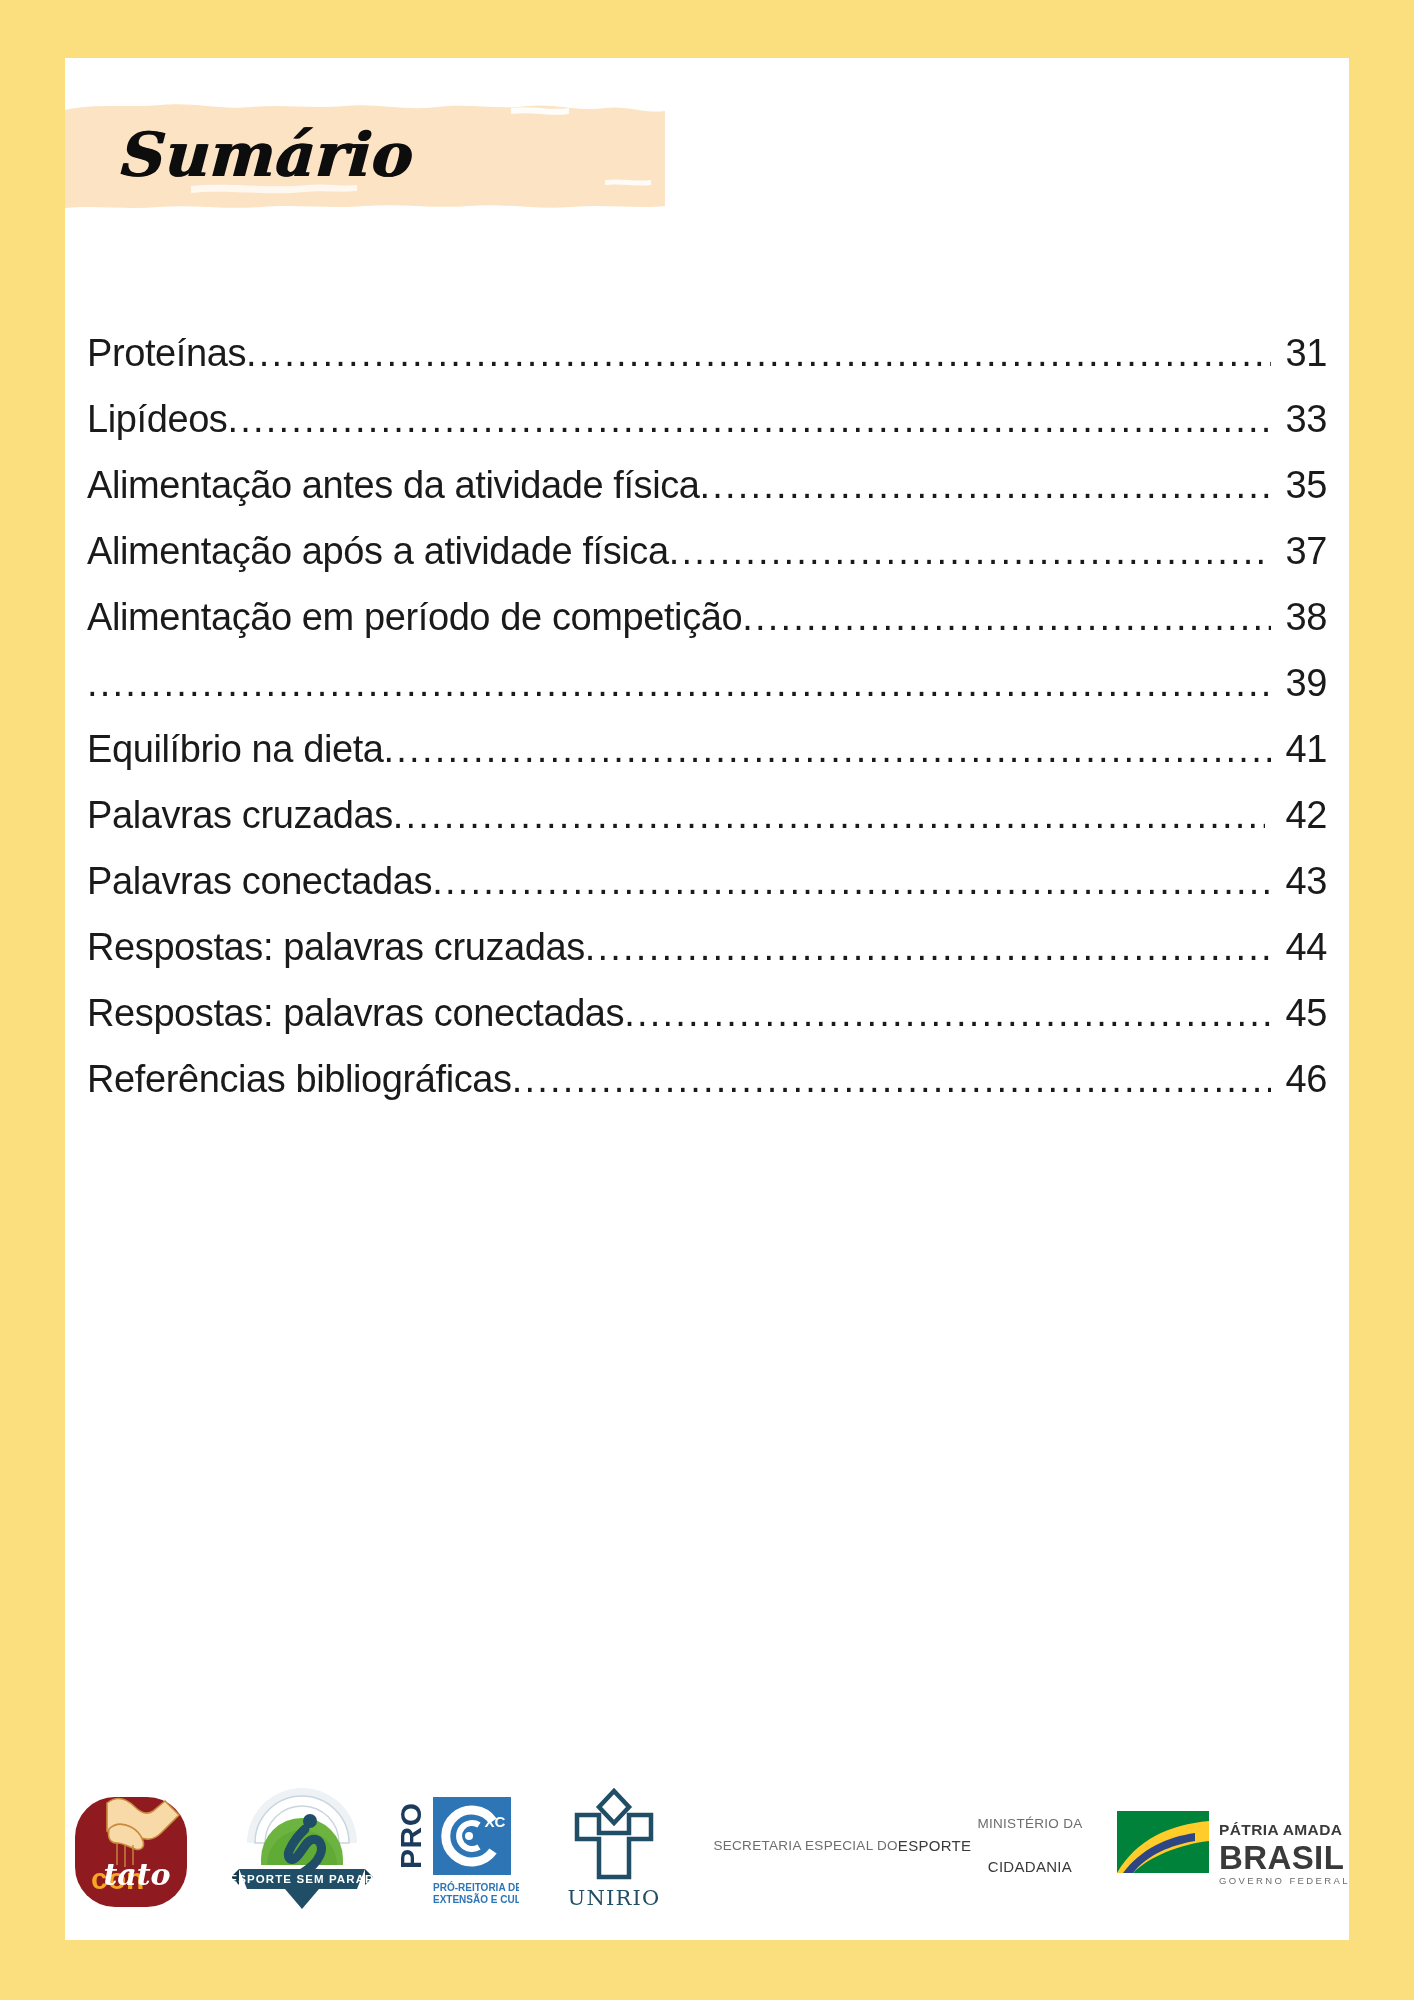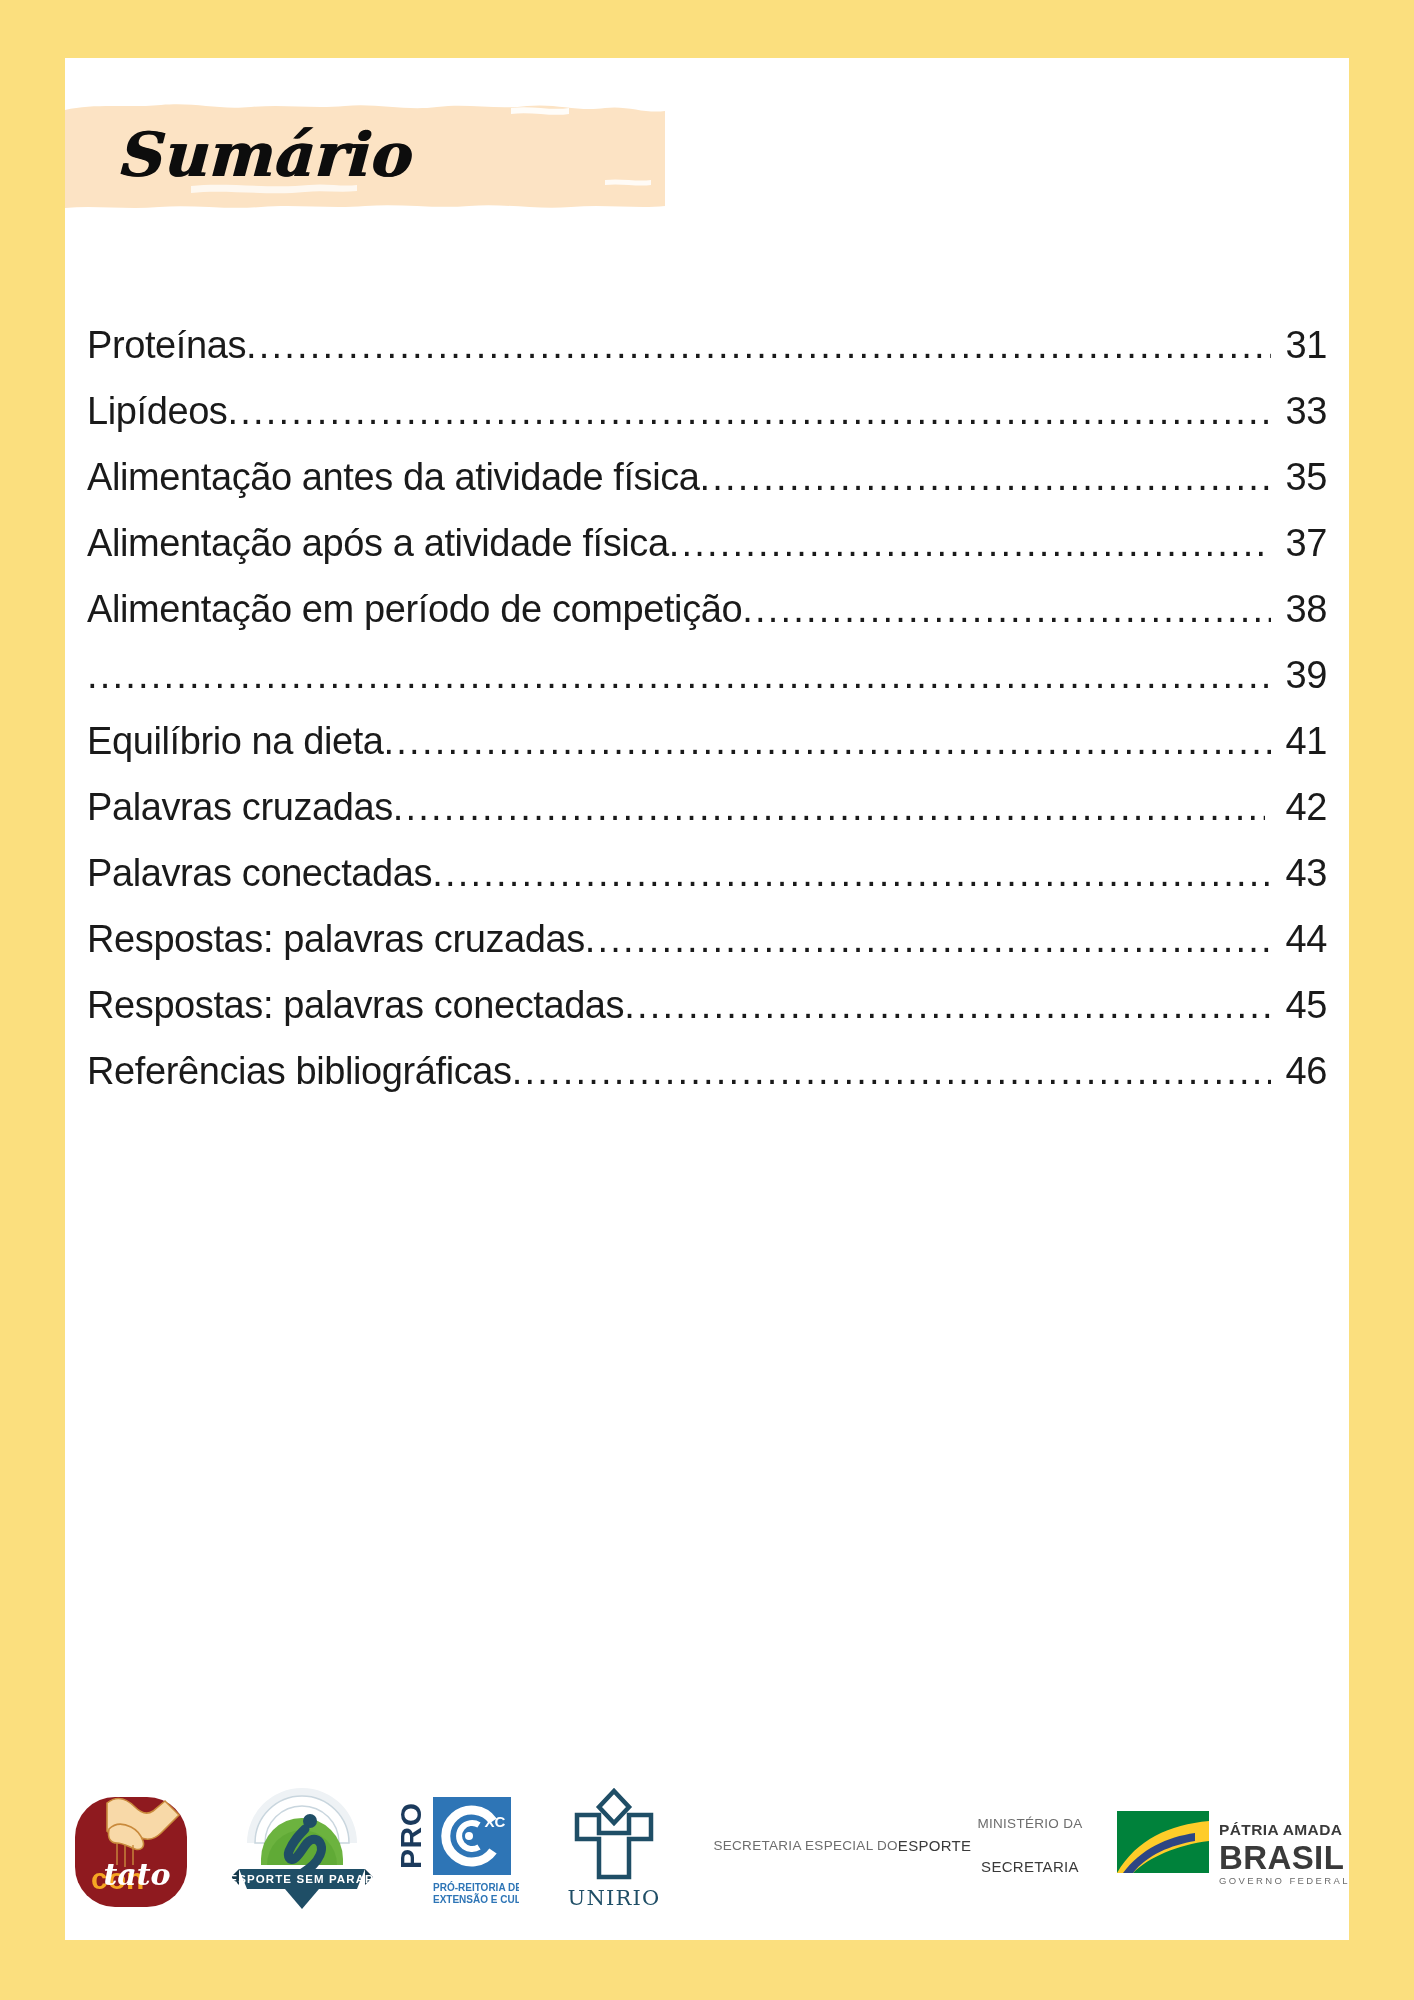--- a/index.html
+++ b/index.html
@@ -59,21 +59,21 @@
     white-space: nowrap;
     transform: skewX(-4deg);
     text-shadow: 1.5px 0 0 #0d0d0d;
   }
 
   
   .toc {
     position: absolute;
     left: 22px;
     right: 22px;
-    top: 268px;
+    top: 276px;
   }
   .toc-row {
     display: flex;
     align-items: baseline;
     width: 100%;
     height: 66px;
     font-size: 38px;
     line-height: 1;
     color: #1a1a1a;
     font-family: "Liberation Sans", sans-serif;
@@ -300,21 +300,21 @@
       </svg>
     </div>
 
     <div class="logo logo-sec">
       <div class="gov-line1">SECRETARIA ESPECIAL DO</div>
       <div class="gov-line2">ESPORTE</div>
     </div>
 
     <div class="logo logo-min">
       <div class="gov-line1">MINISTÉRIO DA</div>
-      <div class="gov-line2">SECRETARIA</div>
+      <div class="gov-line2">CIDADANIA</div>
     </div>
 
     <div class="logo logo-br">
       <svg viewBox="0 0 240 110" width="240" height="110">
         <rect x="4" y="20" width="92" height="62" fill="#00823b"></rect>
         <path d="M4,82 C24,48 56,34 96,30 L96,50 C64,54 36,66 20,82 Z" fill="#ffcc29"></path>
         <path d="M10,82 C28,58 54,46 82,42 L82,50 C58,54 34,64 20,82 Z" fill="#1b3a8c" opacity="0.92"></path>
         <text x="106" y="44" font-family="'Liberation Sans', sans-serif" font-size="15.5" font-weight="700" fill="#3a3a3a" letter-spacing="0.4">PÁTRIA AMADA</text>
         <text x="106" y="78" font-family="'Liberation Sans', sans-serif" font-size="33" font-weight="700" fill="#3a3a3a" letter-spacing="0.4">BRASIL</text>
         <text x="106" y="93" font-family="'Liberation Sans', sans-serif" font-size="9.5" fill="#6d6d6d" letter-spacing="2.4">GOVERNO FEDERAL</text>

